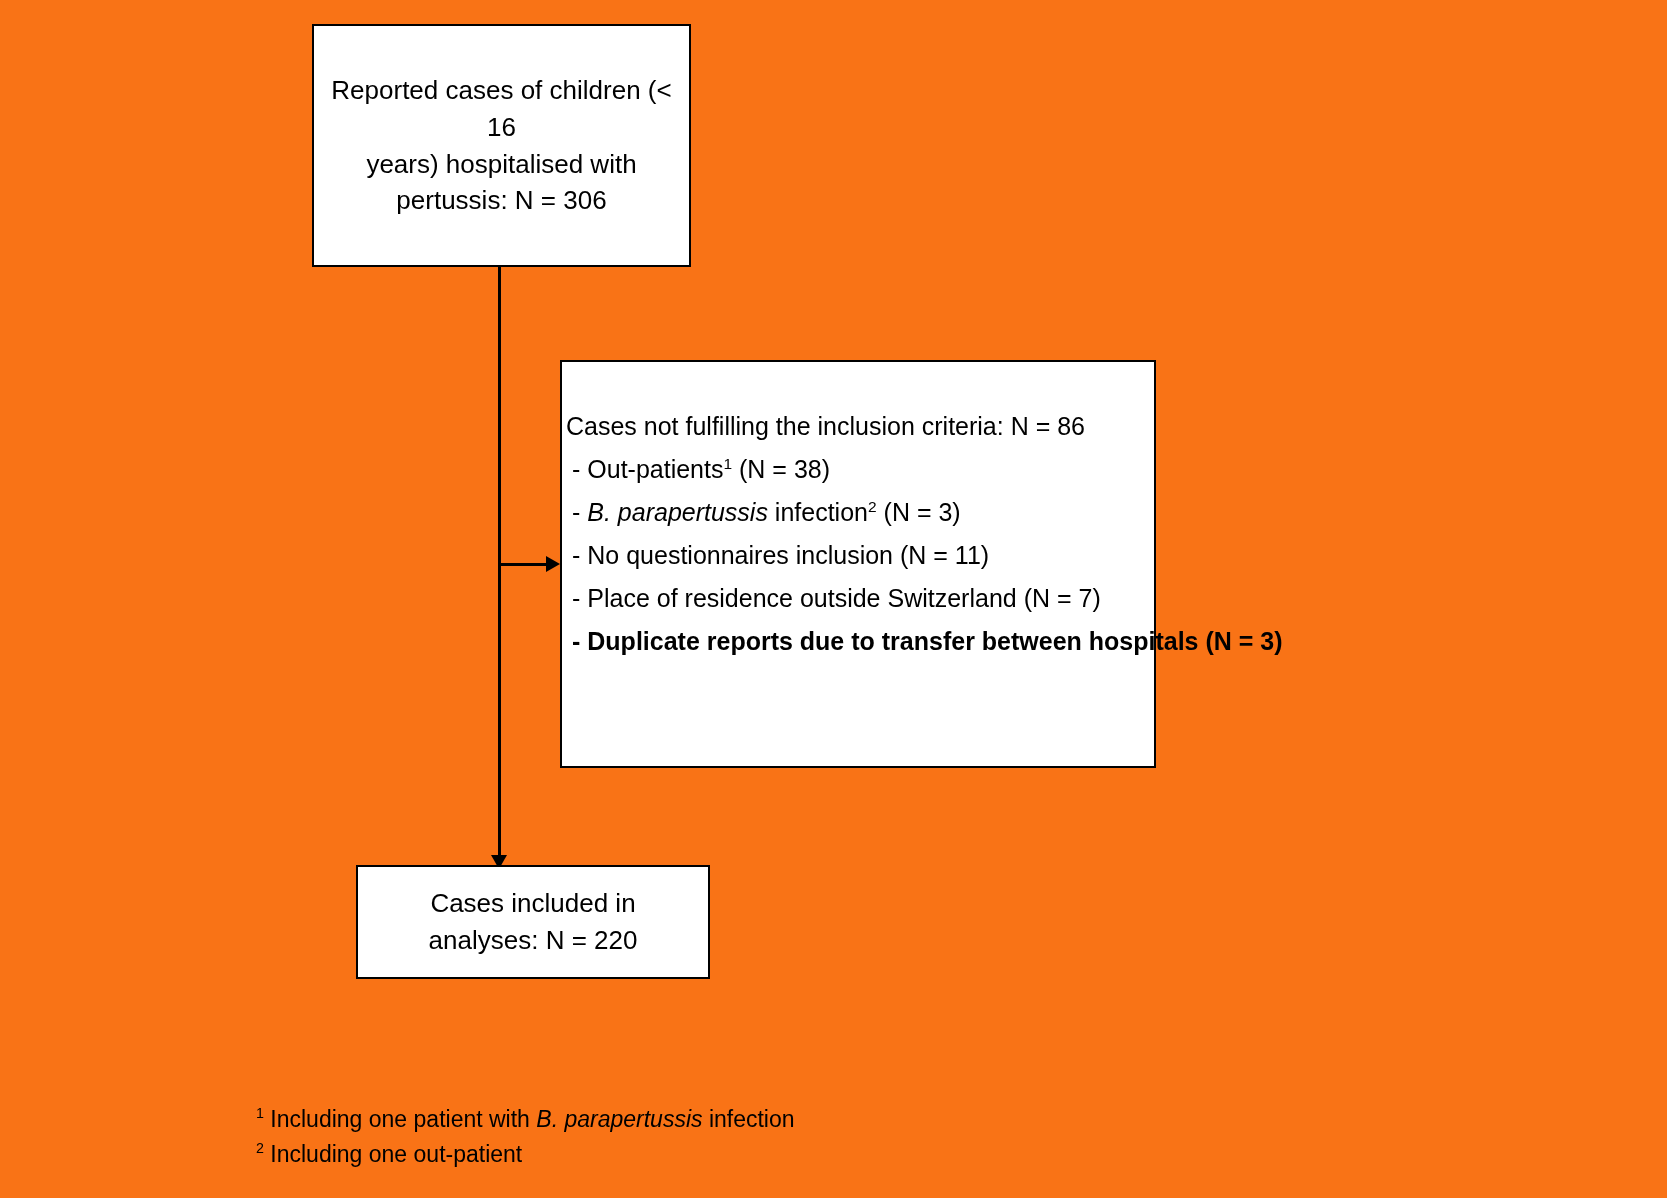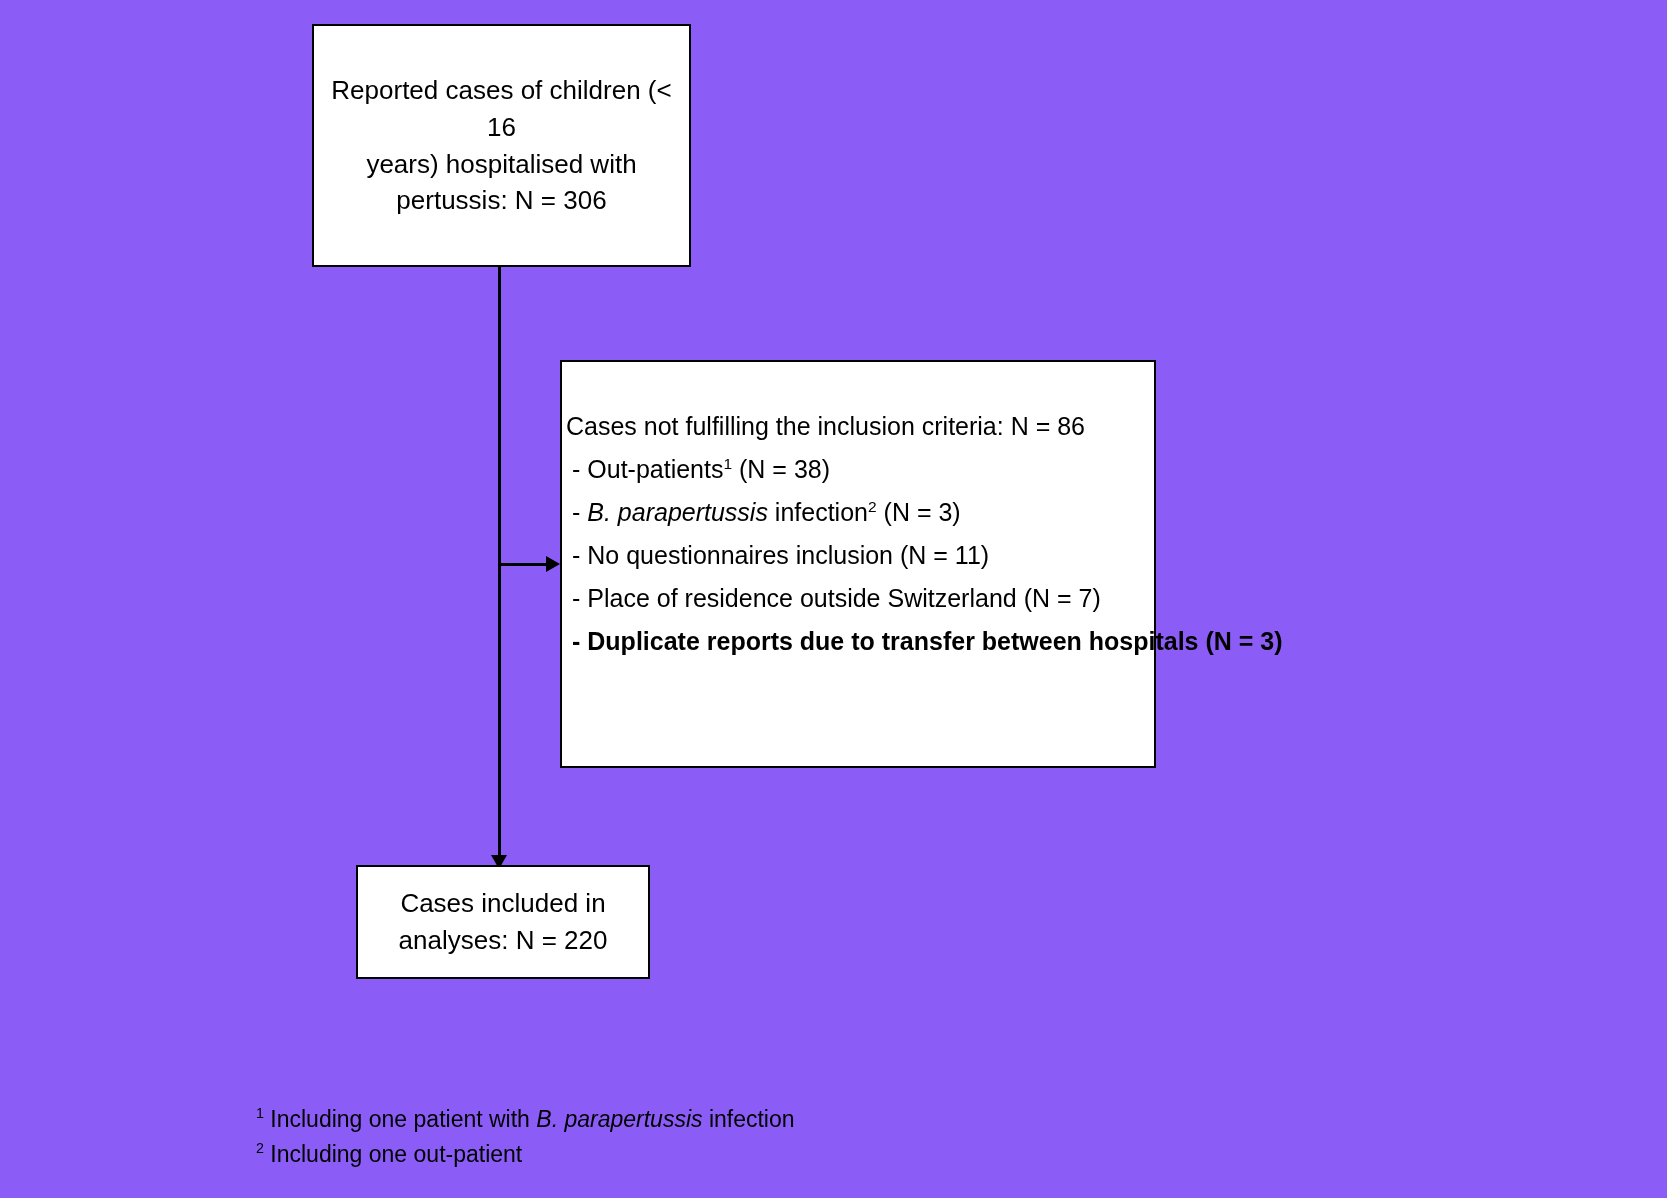--- a/index.html
+++ b/index.html
@@ -11,21 +11,21 @@
     width: 1667px;
     height: 1198px;
     font-family: "Liberation Sans", sans-serif;
     color: #000000;
     overflow: hidden;
   }
   #canvas {
     position: relative;
     width: 1667px;
     height: 1198px;
-    background: #8b5cf6;
+    background: #f97316;
   }
 
   
   .box {
     position: absolute;
     box-sizing: border-box;
     border: 2px solid #000000;
     background: #ffffff;
     display: flex;
     align-items: center;
@@ -73,21 +73,21 @@
     white-space: nowrap;
   }
   #box-excluded .excl-item:last-child {
     padding-bottom: 0;
     font-weight: bold;
   }
 
   #box-included {
     left: 356px;
     top: 865px;
-    width: 294px;
+    width: 354px;
     height: 114px;
     justify-content: center;
   }
   #box-included .box-text {
     text-align: center;
     font-size: 26px;
     line-height: 1.42;
     width: 100%;
     padding: 0 6px;
     box-sizing: border-box;

